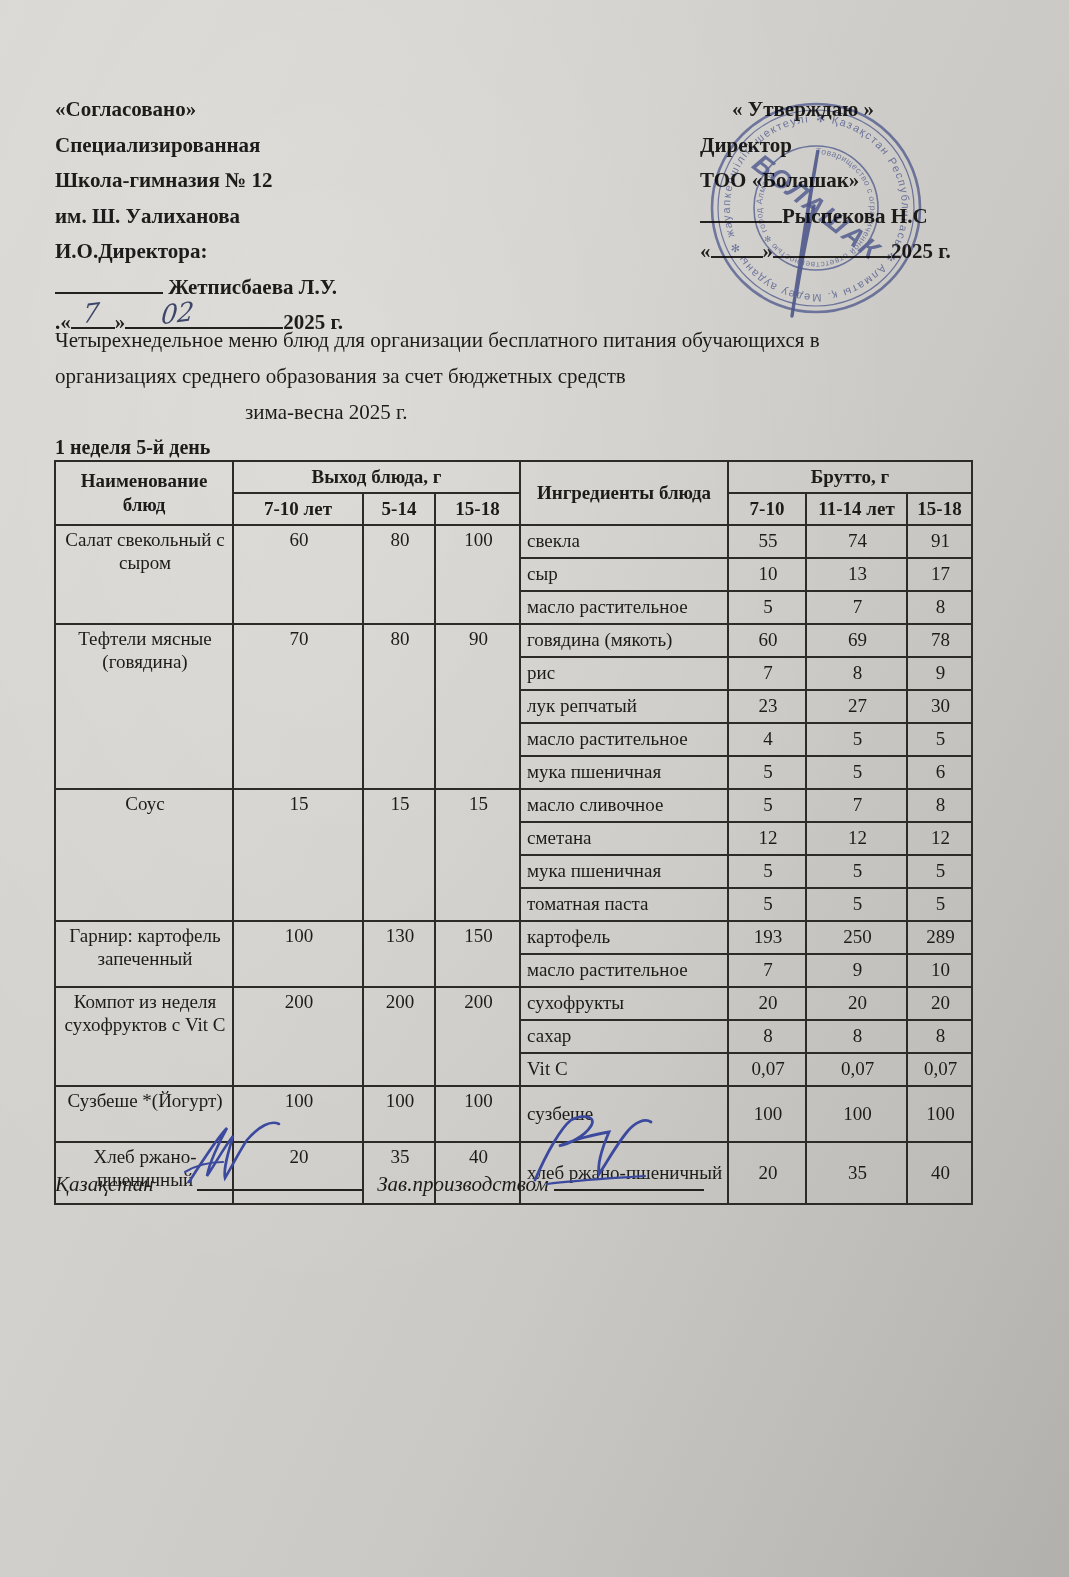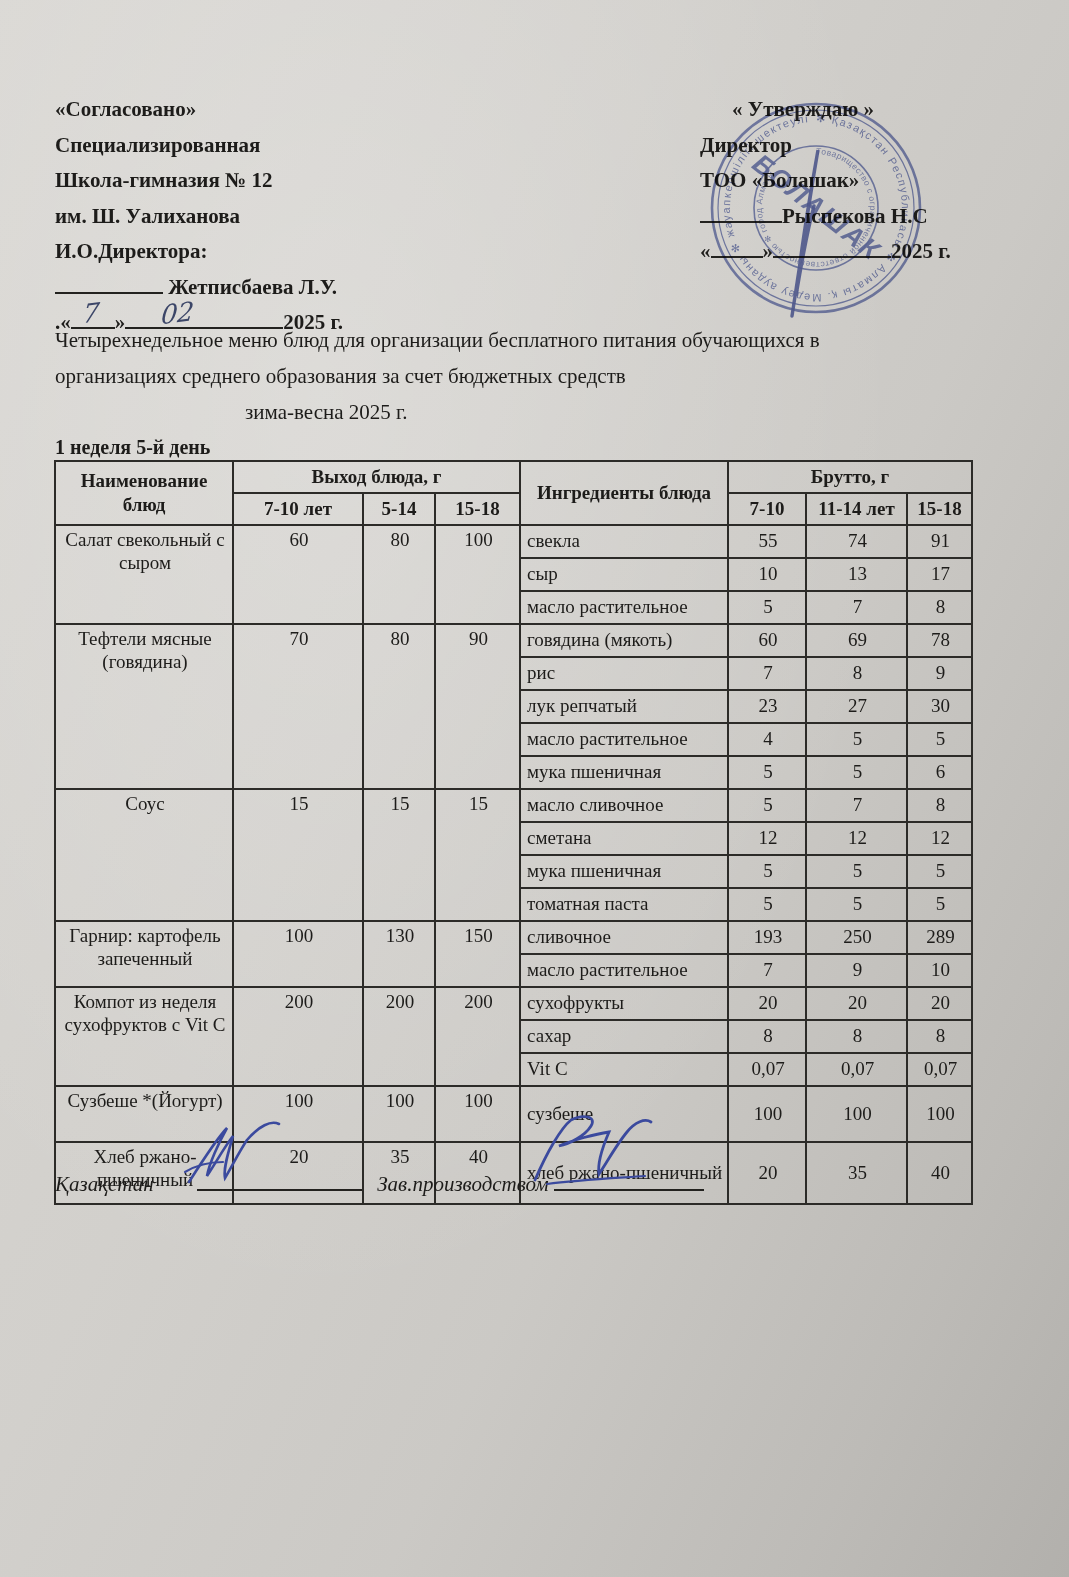--- a/index.html
+++ b/index.html
@@ -226,21 +226,21 @@
           <td class="ing-cell">томатная паста</td>
           <td class="bnum-cell">5</td>
           <td class="bnum-cell">5</td>
           <td class="bnum-cell">5</td>
         </tr>
         <tr>
           <td class="name-cell" rowspan="2">Гарнир:  картофель запеченный</td>
           <td class="num-cell" rowspan="2">100</td>
           <td class="num-cell" rowspan="2">130</td>
           <td class="num-cell" rowspan="2">150</td>
-          <td class="ing-cell">сливочное</td>
+          <td class="ing-cell">картофель</td>
           <td class="bnum-cell">193</td>
           <td class="bnum-cell">250</td>
           <td class="bnum-cell">289</td>
         </tr>
         <tr>
           <td class="ing-cell">масло растительное</td>
           <td class="bnum-cell">7</td>
           <td class="bnum-cell">9</td>
           <td class="bnum-cell">10</td>
         </tr>

